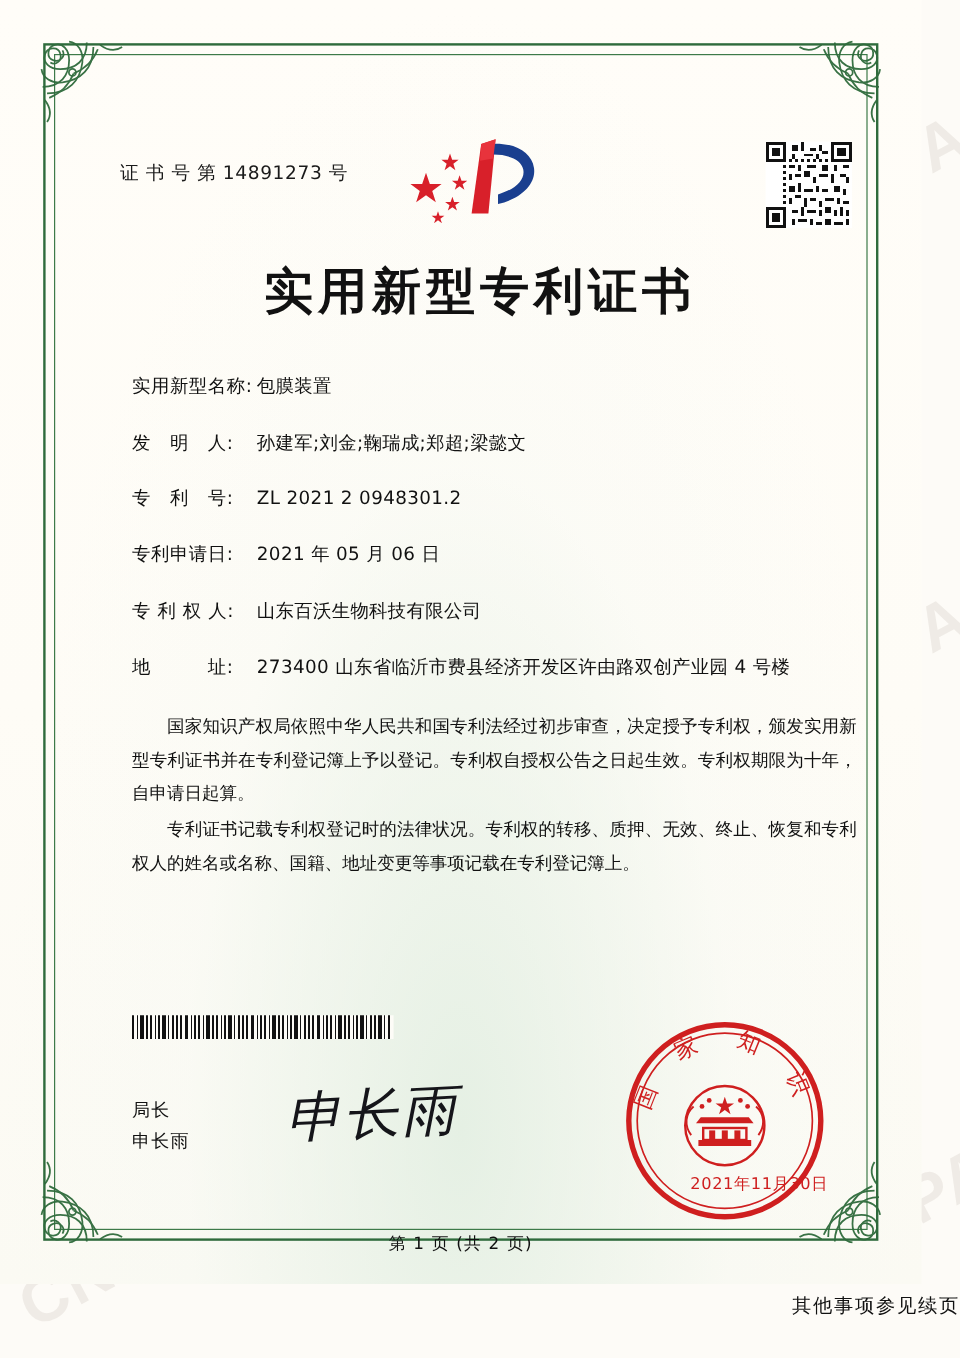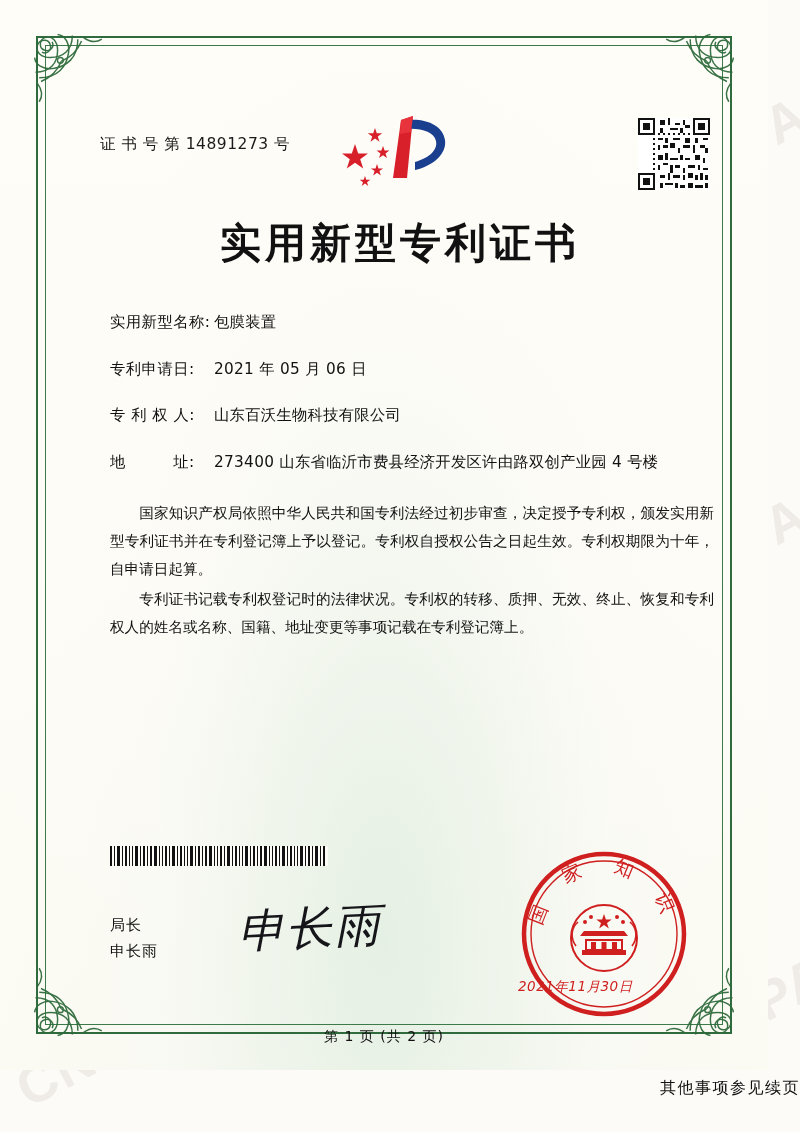--- a/index.html
+++ b/index.html
@@ -210,25 +210,24 @@
     top: 848px;
     width: 172px;
     height: 172px;
     z-index: 5;
   }
   .seal svg { width: 100%; height: 100%; display:block; }
   .seal-date {
     position: absolute;
     left: 0; right: 0;
     bottom: 24px;
-    text-align: left;
+    text-align: right;
     font-size: 13.5px;
     color: #cf1f1f;
     letter-spacing: .5px;
-    font-style: italic;
   }
 
   .pagefoot {
     position: absolute;
     left: 0; right: 0;
     top: 1028px;
     text-align: center;
     font-size: 14px;
     color: #111;
     letter-spacing: 1px;
@@ -442,20 +441,28 @@
         </svg>
       </div>
     </div>
 
     <div class="title">实用新型专利证书</div>
 
     <div class="fields">
       <div class="field">
         <span class="f-label">实用新型名称:</span>
         <span class="f-value">包膜装置</span>
+      </div>
+      <div class="field">
+        <span class="f-label">发　明　人:</span>
+        <span class="f-value">孙建军;刘金;鞠瑞成;郑超;梁懿文</span>
+      </div>
+      <div class="field">
+        <span class="f-label">专　利　号:</span>
+        <span class="f-value">ZL 2021 2 0948301.2</span>
       </div>
       <div class="field">
         <span class="f-label">专利申请日:</span>
         <span class="f-value">2021 年 05 月 06 日</span>
       </div>
       <div class="field">
         <span class="f-label">专 利 权 人:</span>
         <span class="f-value">山东百沃生物科技有限公司</span>
       </div>
       <div class="field tight">

